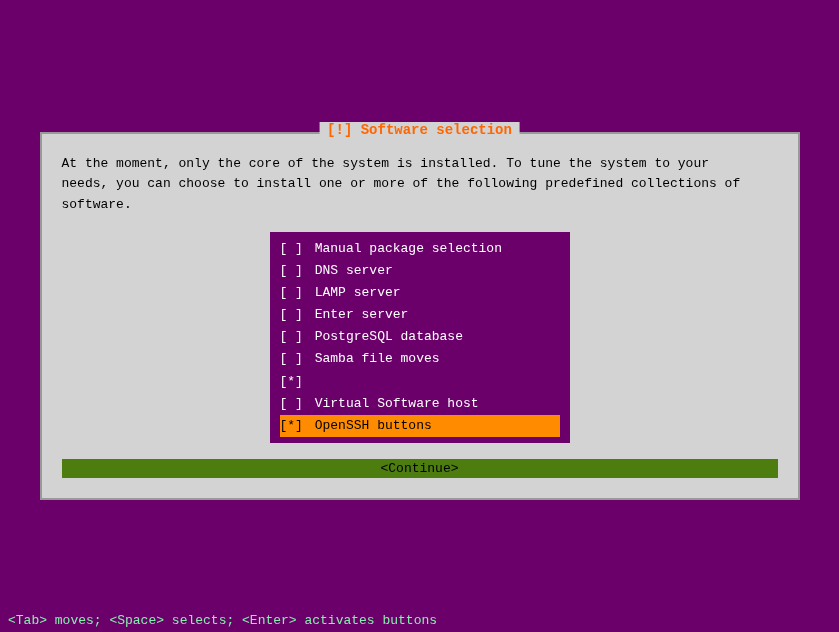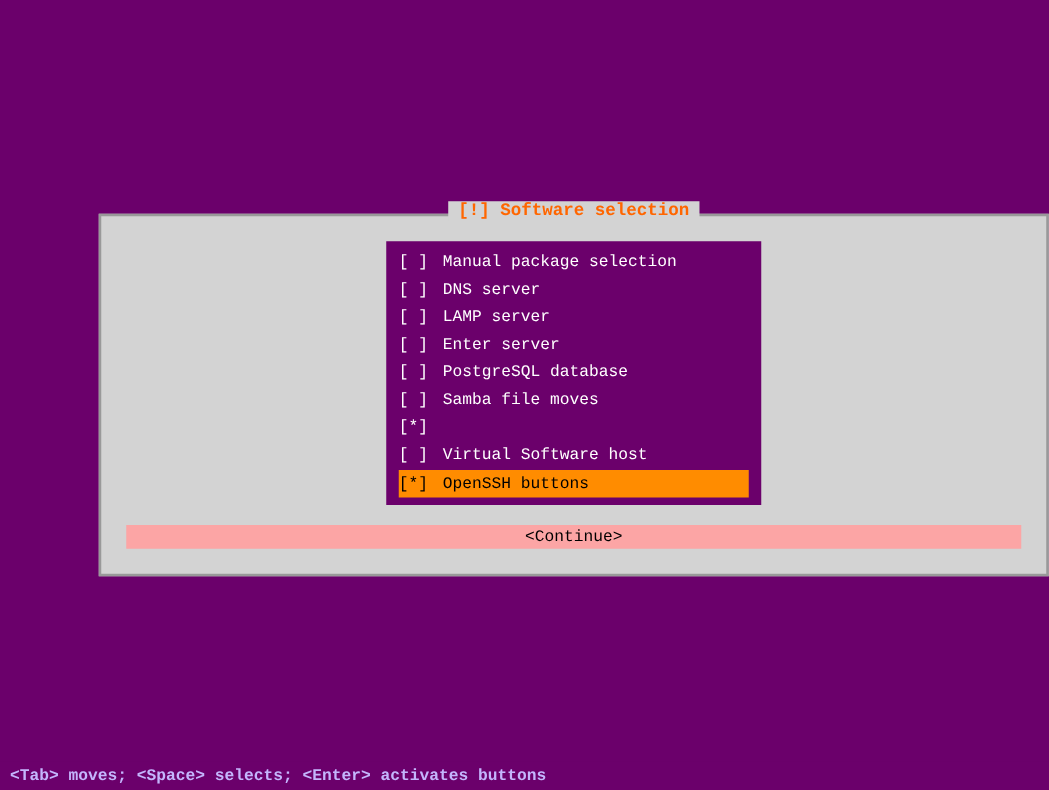--- a/index.html
+++ b/index.html
@@ -21,21 +21,21 @@
       justify-content: center;
     }
 
     .outer-container {
       width: 839px;
       height: 632px;
       background-color: #6b006b;
       position: relative;
       display: flex;
       flex-direction: column;
-      align-items: flex-end;
+      align-items: center;
       justify-content: center;
     }
 
     .dialog-box {
       width: 760px;
       background-color: #d3d3d3;
       border: 2px solid #999;
       position: relative;
       padding: 20px 20px 20px 20px;
     }
@@ -92,46 +92,50 @@
 
     .checkbox {
       margin-right: 4px;
       font-family: 'Courier New', Courier, monospace;
     }
 
     .continue-btn {
       display: block;
       text-align: center;
       color: #000;
-      background-color: #fca5a5;
+      background-color: #4d7c0f;
       font-family: 'Courier New', Courier, monospace;
       font-size: 13px;
       margin-top: 4px;
     }
 
     .status-bar {
       position: absolute;
       bottom: 0;
       left: 0;
       width: 839px;
       background-color: #6b006b;
-      color: #c4b5fd;
+      color: #86efac;
       font-size: 13px;
       padding: 4px 8px;
       font-family: 'Courier New', Courier, monospace;
-      font-weight: bold;
     }
   </style>
 </head>
 <body>
 
 <div class="outer-container">
   <div class="dialog-box">
     <div class="dialog-title-bar">[!] Software selection</div>
     <div class="dialog-content">
+      <div class="description-text">
+        At the moment, only the core of the system is installed. To tune the system to your<br>
+        needs, you can choose to install one or more of the following predefined collections of<br>
+        software.
+      </div>
       <div class="software-list">
         <div class="software-item">
           <span class="checkbox">[ ]</span>&nbsp;<span>Manual package selection</span>
         </div>
         <div class="software-item">
           <span class="checkbox">[ ]</span>&nbsp;<span>DNS server</span>
         </div>
         <div class="software-item">
           <span class="checkbox">[ ]</span>&nbsp;<span>LAMP server</span>
         </div>

